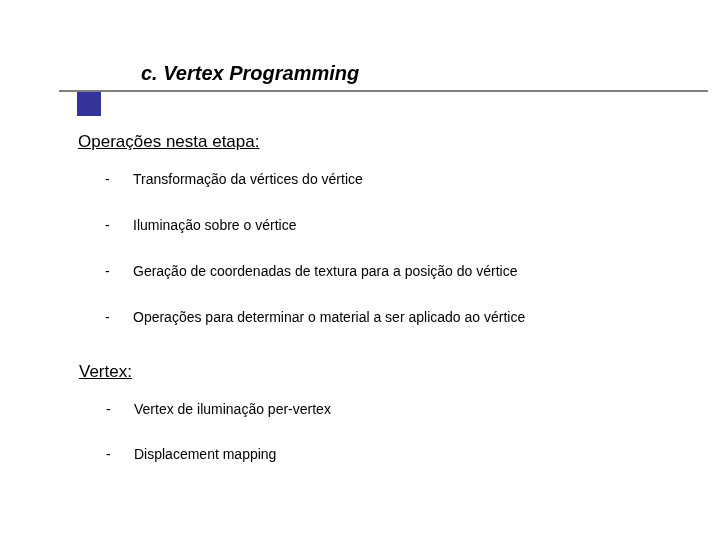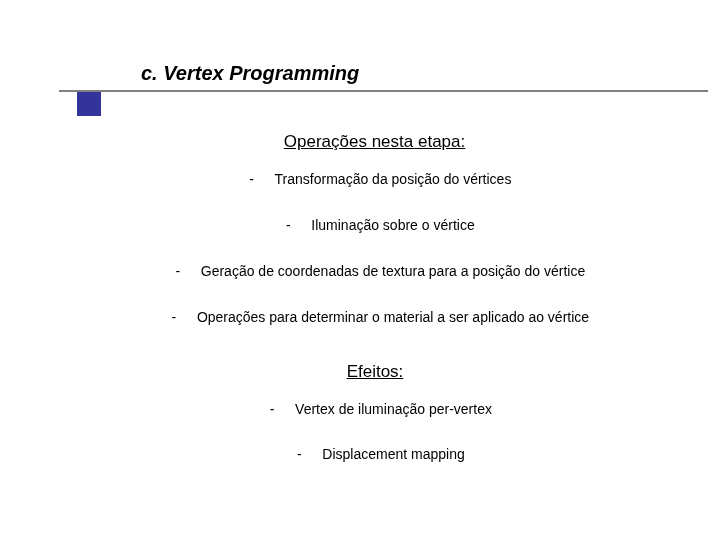--- a/index.html
+++ b/index.html
@@ -42,21 +42,20 @@
     left: 18px;
     width: 24px;
     height: 24px;
     background: #333399;
   }
   .content {
     position: absolute;
     top: 96px;
     left: 33px;
     right: 40px;
-    text-align: center;
   }
   .heading {
     font-size: 17px;
     font-weight: normal;
     margin-bottom: 6px;
     text-decoration: underline;
   }
   .list {
     margin-left: 18px;
     margin-bottom: 26px;
@@ -81,28 +80,28 @@
   <div class="title-text">c. Vertex Programming</div>
   <div class="title-underline"></div>
   <div class="title-square"></div>
 </div>
 
 <div class="content">
 
   <div>
     <div class="heading">Operações nesta etapa:</div>
     <div class="list">
-      <div class="list-item"><span class="dash">-</span><span>Transformação da posição do vértices</span></div>
+      <div class="list-item"><span class="dash">-</span><span>Transformação da vértices do vértice</span></div>
       <div class="list-item"><span class="dash">-</span><span>Iluminação sobre o vértice</span></div>
       <div class="list-item"><span class="dash">-</span><span>Geração de coordenadas de textura para a posição do vértice</span></div>
       <div class="list-item"><span class="dash">-</span><span>Operações para determinar o material a ser aplicado ao vértice</span></div>
     </div>
   </div>
 
   <div class="section2">
-    <div class="heading">Efeitos:</div>
+    <div class="heading">Vertex:</div>
     <div class="list">
       <div class="list-item"><span class="dash">-</span><span>Vertex de iluminação per-vertex</span></div>
       <div class="list-item"><span class="dash">-</span><span>Displacement mapping</span></div>
     </div>
   </div>
 
 </div>
 
 </body></html>

